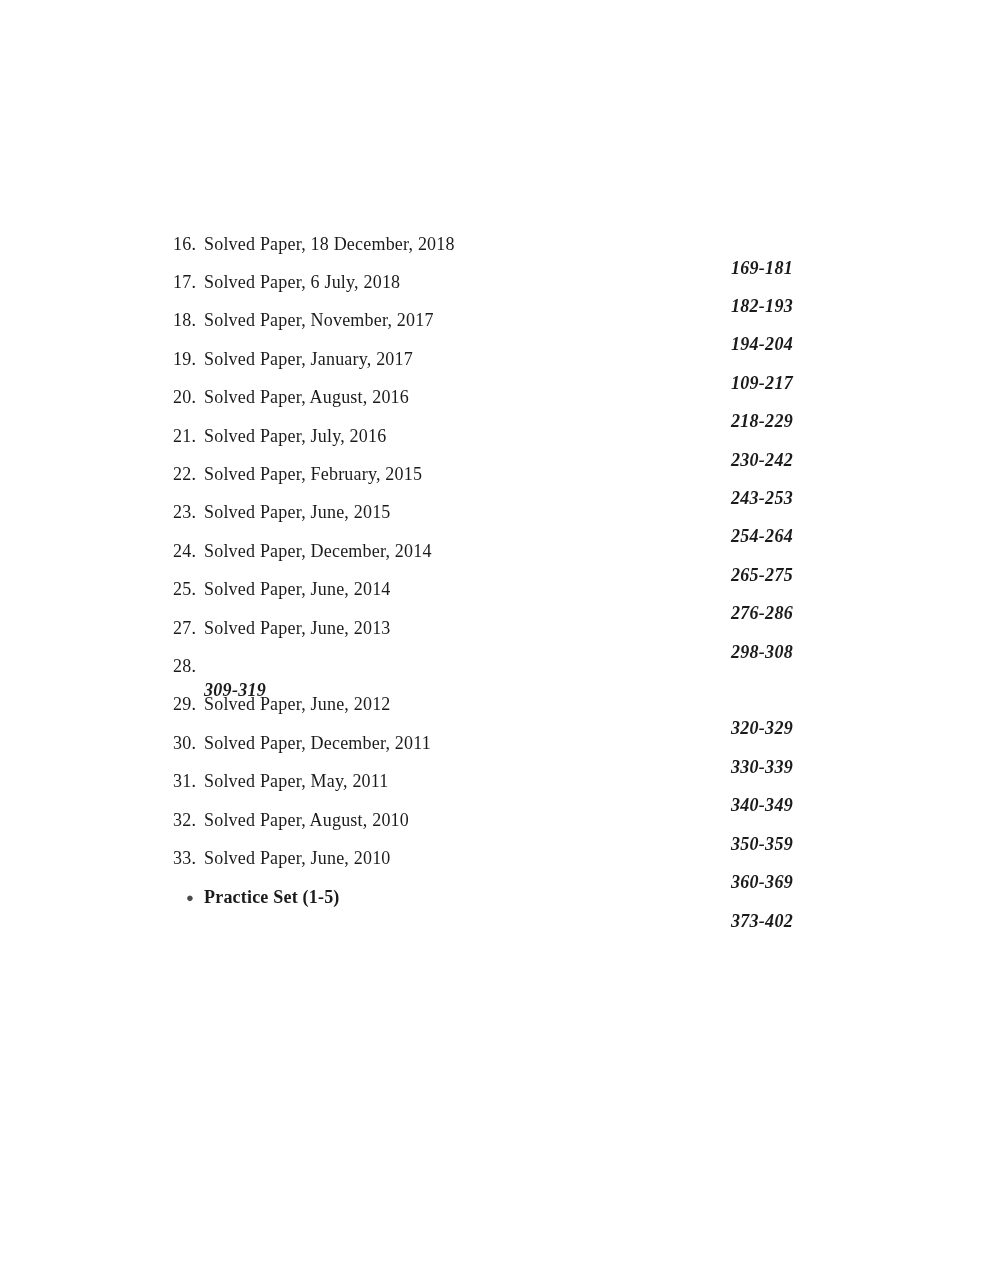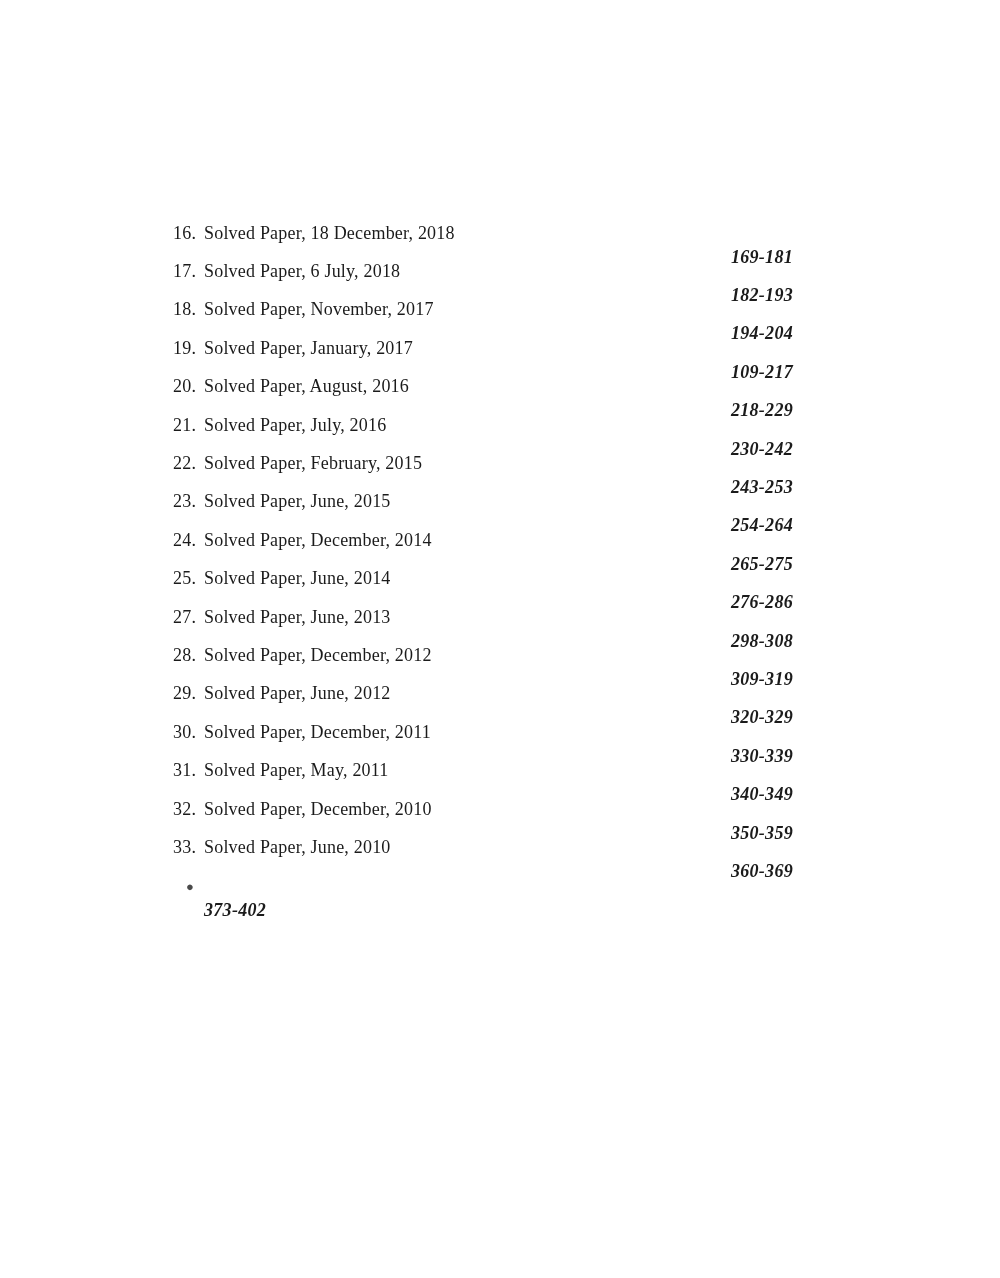--- a/index.html
+++ b/index.html
@@ -11,21 +11,21 @@
     position: relative;
     width: 1000px;
     height: 1278px;
     background: #ffffff;
     font-family: "Liberation Serif", "DejaVu Serif", serif;
     color: #1b1b1b;
     overflow: hidden;
   }
   .toc {
     position: absolute;
-    top: 214px;
+    top: 225px;
     left: 173px;
     width: 620px;
   }
   .row {
     display: flex;
     align-items: center;
     height: 38.4px;
     font-size: 18px;
   }
   .num {
@@ -119,48 +119,48 @@
       <span class="title">Solved Paper, June, 2014</span>
       <span class="pages">276-286</span>
     </div>
     <div class="row">
       <span class="num">27.</span>
       <span class="title">Solved Paper, June, 2013</span>
       <span class="pages">298-308</span>
     </div>
     <div class="row">
       <span class="num">28.</span>
-      <span class="title">Solved Paper, December, 2012</span>
       <span class="pages">309-319</span>
     </div>
     <div class="row">
       <span class="num">29.</span>
       <span class="title">Solved Paper, June, 2012</span>
       <span class="pages">320-329</span>
     </div>
     <div class="row">
       <span class="num">30.</span>
       <span class="title">Solved Paper, December, 2011</span>
       <span class="pages">330-339</span>
     </div>
     <div class="row">
       <span class="num">31.</span>
       <span class="title">Solved Paper, May, 2011</span>
       <span class="pages">340-349</span>
     </div>
     <div class="row">
       <span class="num">32.</span>
-      <span class="title">Solved Paper, December, 2010</span>
+      <span class="title">Solved Paper, August, 2010</span>
       <span class="pages">350-359</span>
     </div>
     <div class="row">
       <span class="num">33.</span>
       <span class="title">Solved Paper, June, 2010</span>
       <span class="pages">360-369</span>
     </div>
 
     <div class="row bullet-row">
       <span class="bullet">●</span>
+      <span class="title">Practice Set (1-5)</span>
       <span class="pages">373-402</span>
     </div>
 
   </div>
 </div>
 
 </body></html>

